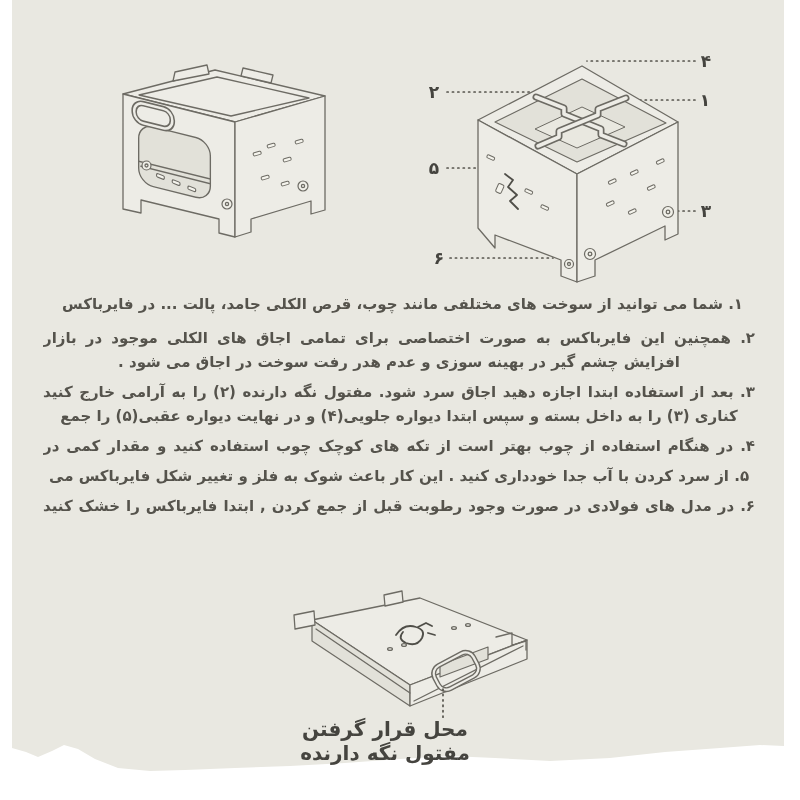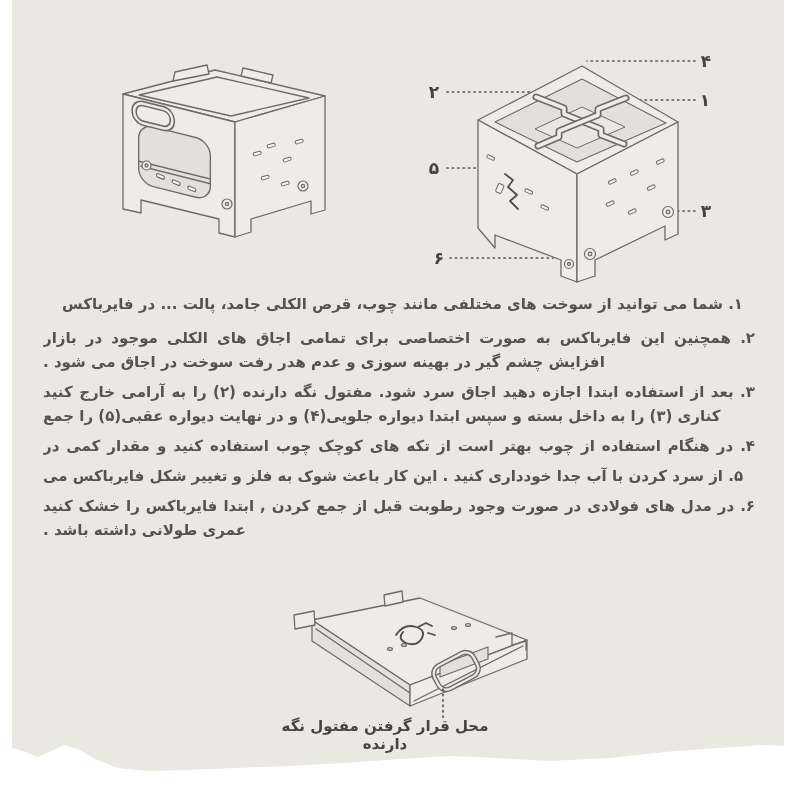--- a/index.html
+++ b/index.html
@@ -34,25 +34,25 @@
   
   .callout{position:absolute;width:18px;text-align:center;font-weight:bold;font-size:17px;
            color:var(--label);line-height:22px;}
   
   .instructions{position:absolute;left:43px;top:292px;width:712px;direction:rtl;
     color:var(--ink);font-weight:bold;font-size:15px;line-height:24px;}
   .para{margin:0 0 6px 0;}
   .para.gap{margin-bottom:10px;}
   .line{height:24px;overflow:hidden;}
   .l-r{text-align:right;}
-  .l-c{text-align:left;}
+  .l-c{text-align:center;}
   .l-j{text-align:justify;text-align-last:justify;}
   .ind{padding-right:12px;}
   .caption{position:absolute;left:275px;top:717px;width:220px;direction:rtl;text-align:center;
-    font-weight:bold;font-size:15px;color:var(--label);}
+    font-weight:bold;font-size:20px;color:var(--label);}
 </style>
 </head>
 <body>
 
 <div class="stage">
   <div class="paper"></div>
 
   <svg class="fig fig-left" viewBox="0 0 245 215">
 
     <polygon class="fc" points="28,42 120,18 230,44 140,70"></polygon>
@@ -158,21 +158,20 @@
       <div class="line l-c">کناری (۳) را به داخل بسته و سپس ابتدا دیواره جلویی(۴) و در نهایت دیواره عقبی(۵) را جمع کنید .</div>
     </div>
     <div class="para">
       <div class="line l-j">۴. در هنگام استفاده از چوب بهتر است از تکه های کوچک چوب استفاده کنید و مقدار کمی در فایرباکس قرار دهید</div>
     </div>
     <div class="para">
       <div class="line l-c">۵. از سرد کردن با آب جدا خودداری کنید . این کار باعث شوک به فلز و تغییر شکل فایرباکس می شود .</div>
     </div>
     <div class="para">
       <div class="line l-j">۶. در مدل های فولادی در صورت وجود رطوبت قبل از جمع کردن , ابتدا فایرباکس را خشک کنید تا فایرباکس</div>
-      <div class="line l-c">عمری طولانی داشته باشد .</div>
     </div>
   </div>
 
   <svg class="fig fig-bottom" viewBox="0 0 280 140">
 
     <polygon class="fc" points="32,35 140,13 247,55 130,100"></polygon>
     <polygon class="in" points="32,35 130,100 130,121 32,56"></polygon>
     <polygon class="fc" points="130,100 247,55 247,74 130,121"></polygon>
     <line class="ln" x1="36" y1="44" x2="130" y2="108"></line>
     <line class="ln" x1="243" y1="61" x2="134" y2="116"></line>

